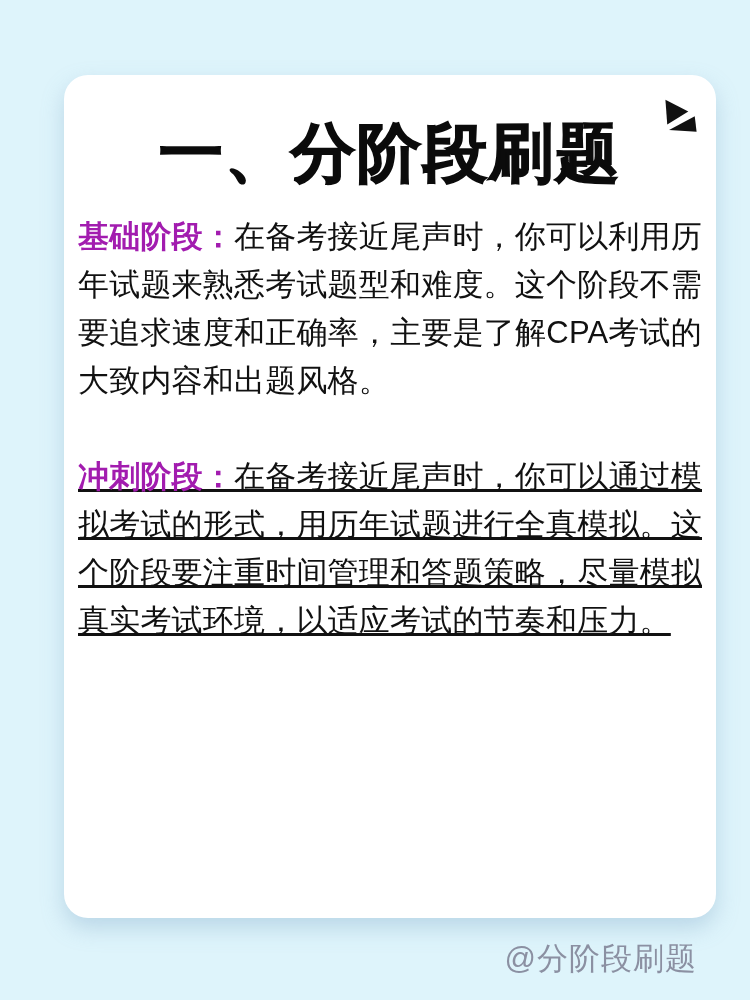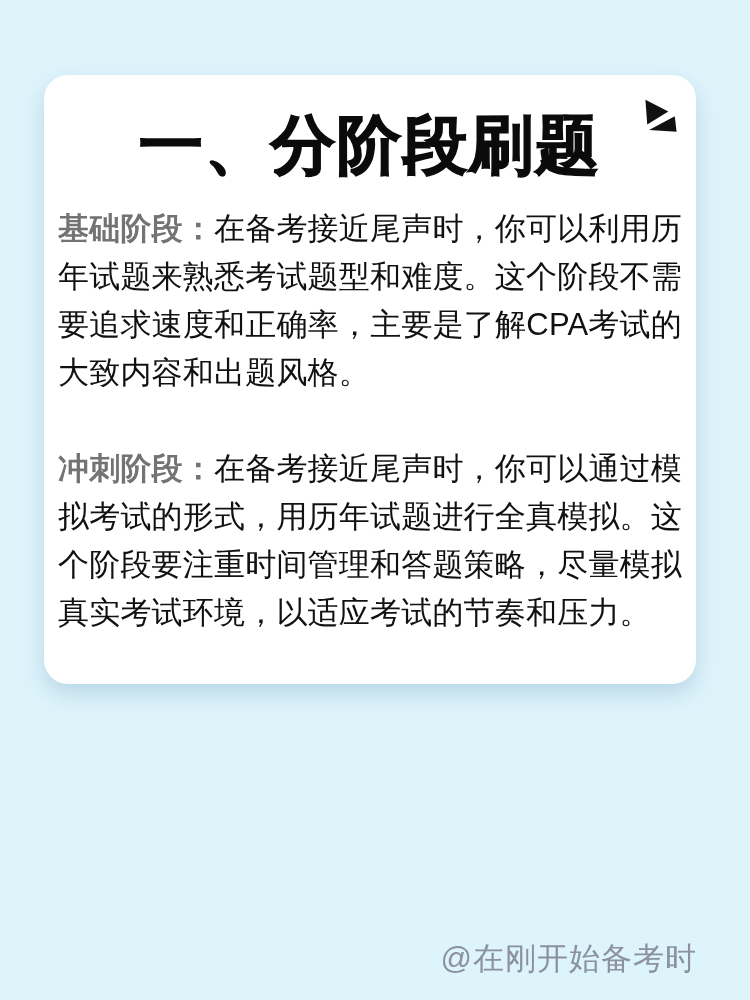--- a/index.html
+++ b/index.html
@@ -6,26 +6,26 @@
   body {
     width: 750px;
     height: 1000px;
     position: relative;
     background: #def4fb;
     font-family: "Liberation Sans", sans-serif;
     overflow: hidden;
   }
   .card {
     position: absolute;
-    left: 44px;
+    left: 64px;
     top: 75px;
     width: 652px;
-    height: 609px;
+    height: 843px;
     box-sizing: border-box;
-    padding: 0 14px;
+    padding: 8px 14px;
     background: #ffffff;
     border-radius: 24px;
     box-shadow: 0 10px 22px rgba(120, 160, 195, 0.35);
   }
   .flash {
     position: absolute;
     top: 22px;
     right: 13px;
     width: 44px;
     height: 42px;
@@ -42,23 +42,23 @@
     white-space: nowrap;
   }
   p.section {
     margin: 0 0 48px 0;
     font-size: 31px;
     line-height: 48px;
     color: #111111;
     text-align: justify;
     letter-spacing: 0.2px;
   }
-  p.section:last-of-type { margin-bottom: 4px; }
+  p.section:last-of-type { margin-bottom: 4px; text-decoration: underline; }
   .label {
-    color: #737373;
+    color: #a21caf;
     font-weight: 700;
   }
   .watermark {
     position: absolute;
     top: 941px;
     right: 53px;
     font-size: 31px;
     line-height: 36px;
     color: #8b90a2;
     letter-spacing: 1px;
@@ -78,15 +78,15 @@
 
     <h1 class="title">一、分阶段刷题</h1>
 
     <p class="section"><span class="label">基础阶段：</span><span>在备考接近尾声时，你可以利用历年试题来熟悉考试题型和难度。这个阶段不需要追求速度和正确率，主要是了解CPA考试的大致内容和出题风格。</span></p>
 
 
     <p class="section"><span class="label">冲刺阶段：</span><span>在备考接近尾声时，你可以通过模拟考试的形式，用历年试题进行全真模拟。这个阶段要注重时间管理和答题策略，尽量模拟真实考试环境，以适应考试的节奏和压力。</span></p>
 
   </div>
 
-  <div class="watermark">@在刚开始备考时</div>
+  <div class="watermark">@分阶段刷题</div>
 
 </div>
 
 </body></html>

